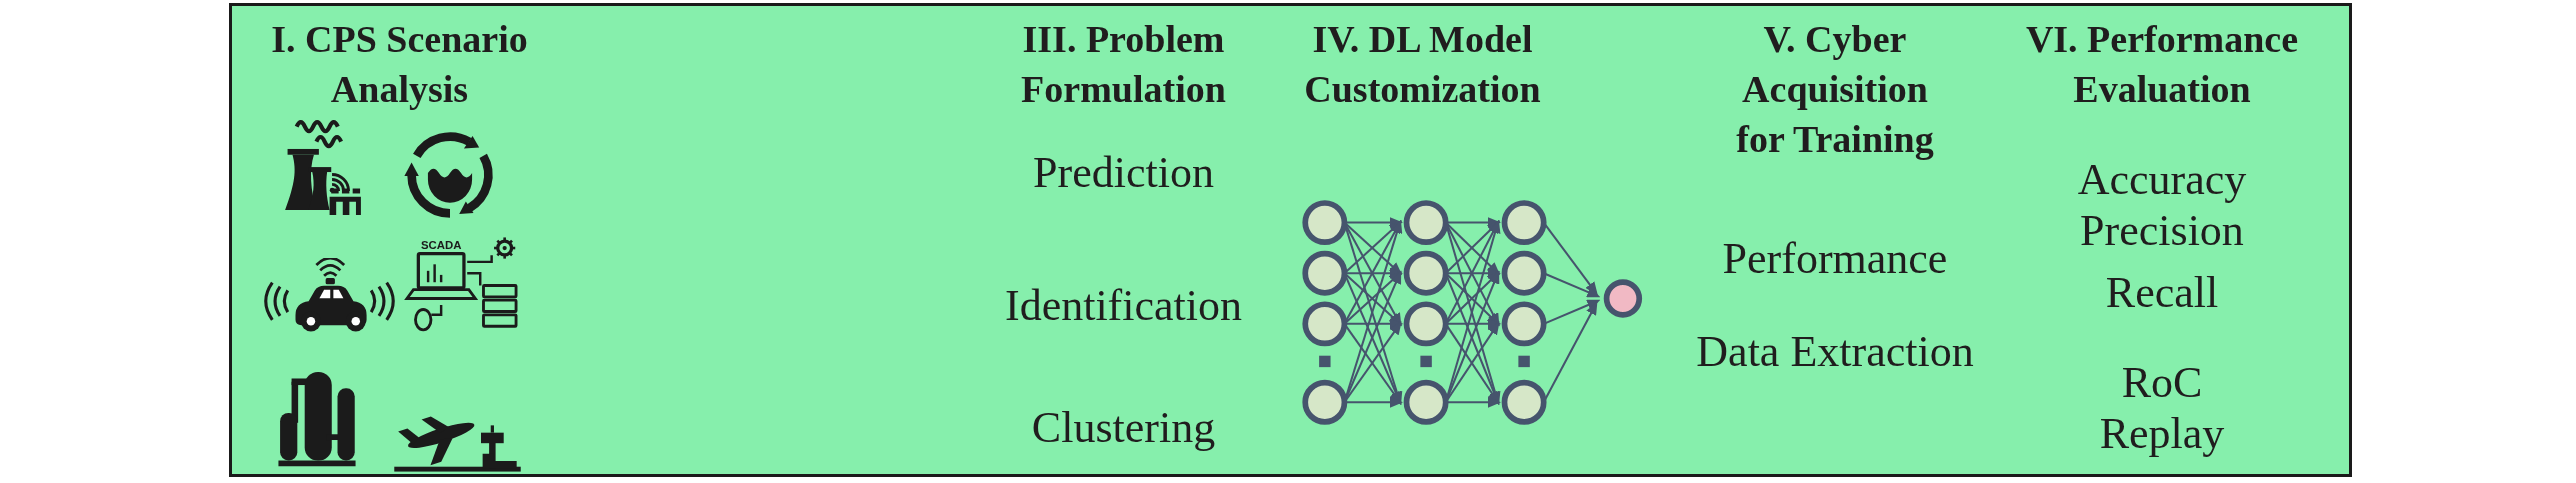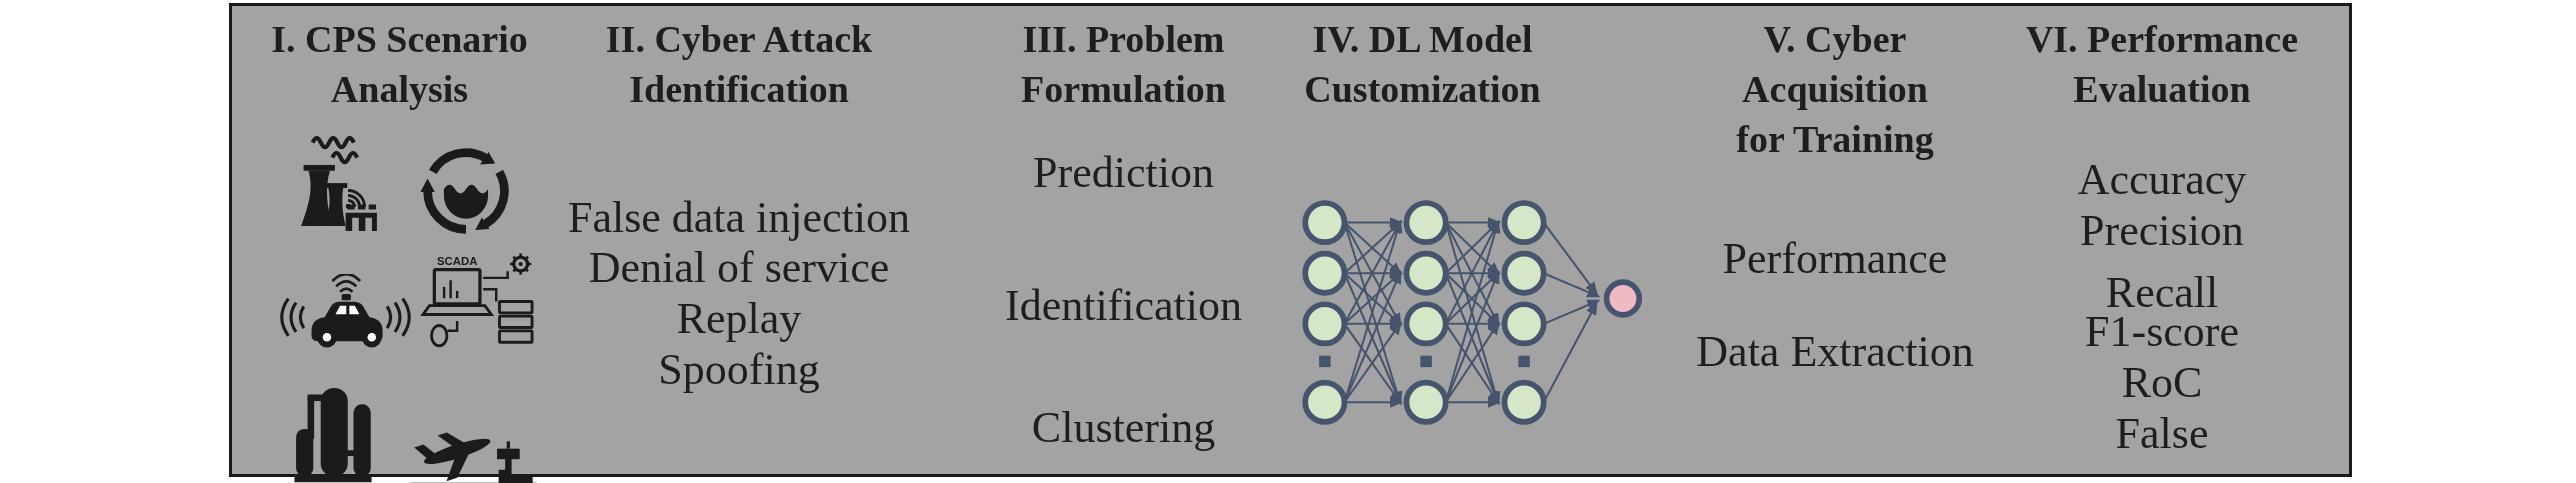--- a/index.html
+++ b/index.html
@@ -2,33 +2,33 @@
 <html style="font-size:13px"><head>
 <meta charset="utf-8">
 <style>
   html,body{margin:0;padding:0;}
   body{
     width:2576px;height:483px;background:#ffffff;position:relative;overflow:hidden;
     font-family:"Liberation Serif","DejaVu Serif",serif;color:#201d1e;
   }
   .box{
     position:absolute;left:229px;top:3.3px;width:2123px;height:474px;
-    border:3.3px solid #1a1a1a;background:#a3a3a3;box-sizing:border-box;
+    border:3.3px solid #1a1a1a;background:#86efac;box-sizing:border-box;
   }
   .col{position:absolute;top:0;height:468px;}
   .hdr{
     position:absolute;top:8.2px;left:0;width:100%;margin:0;
     text-align:center;font-weight:bold;font-size:38px;line-height:50px;
     white-space:pre-line;letter-spacing:0px;
   }
   .it{
     position:absolute;left:0;width:100%;text-align:center;
     font-size:44px;line-height:51px;white-space:nowrap;
   }
-  .iconwrap{position:absolute;margin:16px;}
+  .iconwrap{position:absolute;margin:0;}
   .iconwrap svg{display:block;width:100%;height:100%;}
   .ink{fill:#1b1b1b;}
   .inkln{stroke:#1b1b1b;fill:none;}
   .scada-txt{font-family:"Liberation Sans","DejaVu Sans",sans-serif;font-weight:bold;font-size:14px;fill:#1b1b1b;}
 </style>
 </head>
 <body>
 
 <div class="box">
 
@@ -141,28 +141,20 @@
           <path d="M60,45 l-17,-23 h12 l17,19 z"></path>
         </g>
         <rect class="ink" x="119" y="56" width="8" height="32"></rect>
         <path class="ink" d="M109,44 h28 v13 h-28 z"></path>
         <rect class="ink" x="121" y="35" width="4" height="9"></rect>
         <path class="ink" d="M111,70 h14 v9 h28 v9 h-42 z"></path>
       </svg>
     </figure>
   </section>
 
-  <section class="col" style="left:319px;width:376px">
-    <h2 class="hdr">II. Cyber Attack
-Identification</h2>
-    <div class="it" style="top:186px">False data injection</div>
-    <div class="it" style="top:236px">Denial of service</div>
-    <div class="it" style="top:287px">Replay</div>
-    <div class="it" style="top:338px">Spoofing</div>
-  </section>
 
   <section class="col" style="left:695px;width:393px">
     <h2 class="hdr">III. Problem
 Formulation</h2>
     <div class="it" style="top:141px">Prediction</div>
     <div class="it" style="top:274px">Identification</div>
     <div class="it" style="top:396px">Clustering</div>
   </section>
 
   <section class="col" style="left:1039px;width:425px">
@@ -244,19 +236,18 @@
     <div class="it" style="top:227px">Performance</div>
     <div class="it" style="top:320px">Data Extraction</div>
   </section>
 
   <section class="col" style="left:1744px;width:372px">
     <h2 class="hdr">VI. Performance
 Evaluation</h2>
     <div class="it" style="top:148px">Accuracy</div>
     <div class="it" style="top:199px">Precision</div>
     <div class="it" style="top:261px">Recall</div>
-    <div class="it" style="top:300px">F1-score</div>
     <div class="it" style="top:351px">RoC</div>
-    <div class="it" style="top:402px">False</div>
+    <div class="it" style="top:402px">Replay</div>
   </section>
 
 </div>
 
 
 </body></html>

